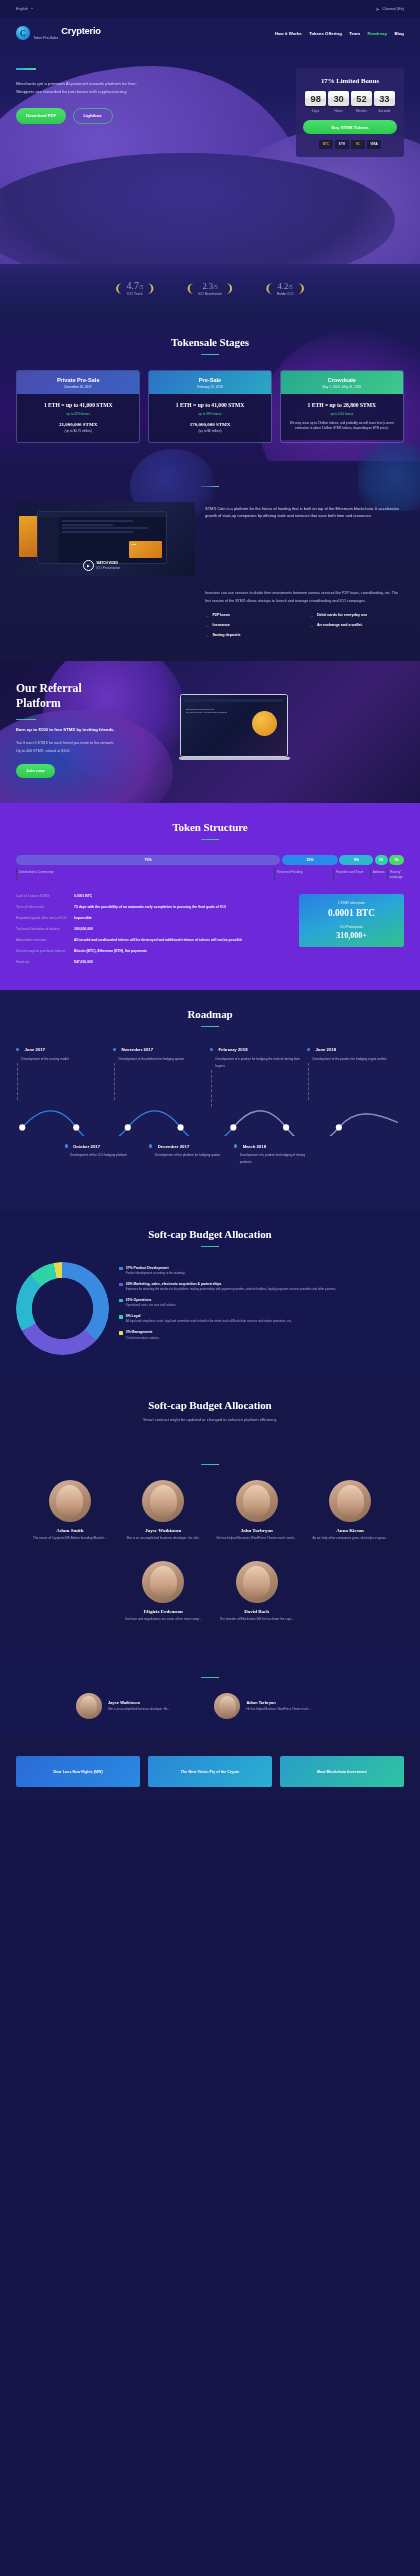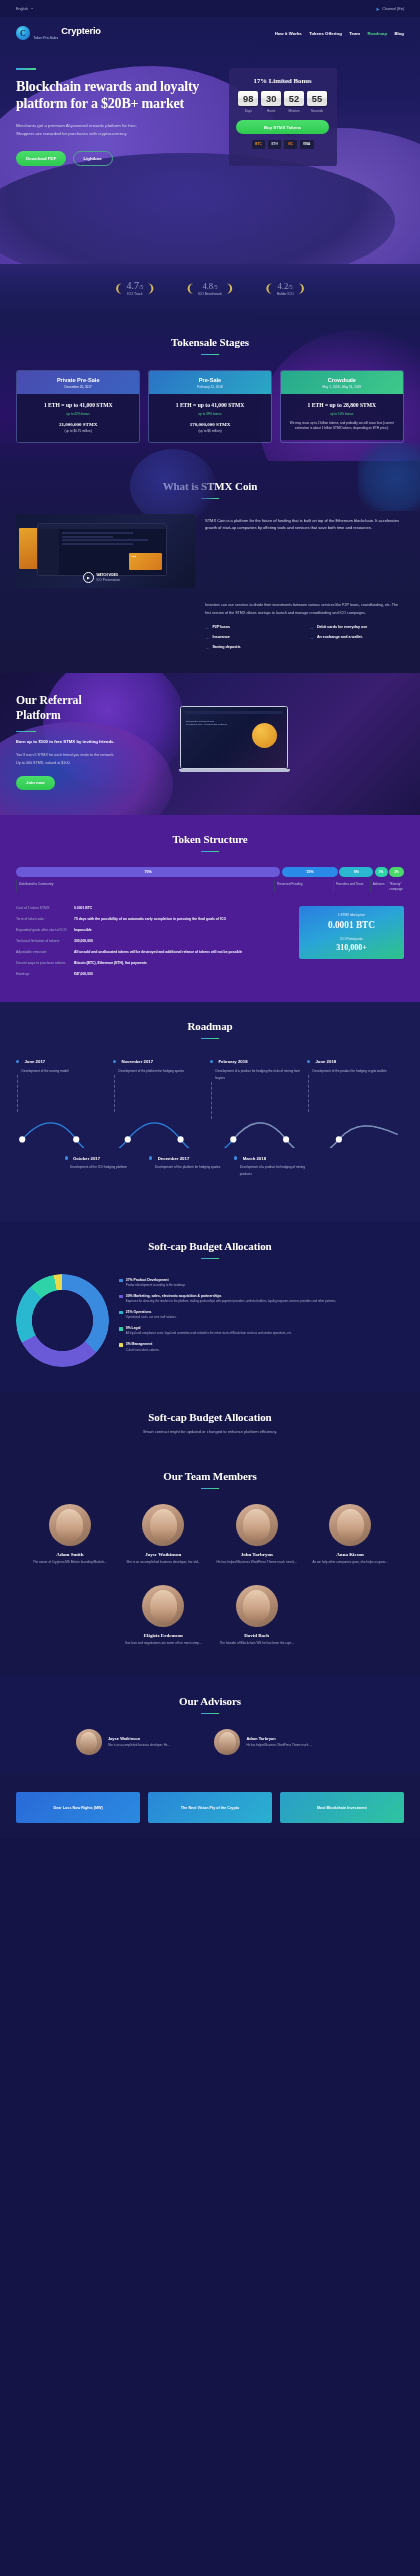--- a/index.html
+++ b/index.html
@@ -77,21 +77,21 @@
   .hero-title { font-size: 14px; line-height: 1.22; font-weight: bold; letter-spacing: -0.2px; }
   .hero-sub { margin-top: 10px; font-size: 4.3px; line-height: 1.85; color: #d6d6ee; }
   .hero-btns { margin-top: 12.4px; display: flex; gap: 6.2px; }
   .btn {
     font-size: 4.3px; font-weight: bold; border-radius: 12.4px;
     padding: 4.3px 10px; cursor: pointer; border: none;
   }
   .btn-green { background: linear-gradient(180deg,#4ade6c,#2ec94f); color: #fff; }
   .btn-ghost { background: transparent; color: #fff; border: 0.6px solid #4aa98a; }
 
-  .hero-right { flex: 1; display: flex; justify-content: flex-start; }
+  .hero-right { flex: 1; display: flex; justify-content: flex-end; }
   .bonus-card {
     width: 108px; background: rgba(44,35,104,.88); border-radius: 3.1px;
     padding: 8.6px 7.4px; text-align: center;
   }
   .bonus-title { font-size: 6.8px; font-weight: bold; font-family: "Liberation Serif", serif; }
   .flip-row { display: flex; justify-content: center; gap: 2.5px; margin-top: 7.4px; }
   .flip-unit { width: 20.4px; }
   .flip-box {
     background: linear-gradient(180deg,#fff 0%,#f0f0f0 48%,#ddd 52%,#e8e8e8 100%);
     border-radius: 1.9px; color: #2a2a2a; font-size: 9.3px; font-weight: bold;
@@ -245,21 +245,21 @@
   .lap-img { width: 100%; height: 100%;
     background: linear-gradient(135deg,#1a2148 0%,#0f1538 50%,#2a1a4a 100%); position: relative; }
   .lap-bar { position: absolute; top: 3.7px; left: 3.7px; right: 3.7px; height: 3.1px;
     background: #1f2750; border-radius: 0.6px; }
   .lap-title { position: absolute; left: 5px; top: 12.4px; font-size: 2.5px; color: #9fb6e0; width: 43px; line-height: 1.5; }
   .lap-coin { position: absolute; right: 10px; top: 16px; width: 25px; height: 25px;
     border-radius: 50%; background: radial-gradient(circle at 35% 30%,#f7c249,#d8891c); }
   .lap-base { width: 111px; height: 3.1px; background: #b9bed4; border-radius: 0 0 2.5px 2.5px; margin-left: -1.2px; }
 
   
-  .ts-sec { background: #4c1d95; }
+  .ts-sec { background: #6d28d9; }
   .ts-bar { display: flex; gap: 1.2px; margin-bottom: 2.5px; }
   .ts-seg {
     height: 10px; border-radius: 5px; display: flex; align-items: center;
     justify-content: center; font-size: 3.7px; font-weight: bold;
   }
   .ts-labels { display: flex; gap: 1.2px; }
   .ts-lab { font-size: 3.1px; color: #c4c4e0; line-height: 1.6; padding-top: 2.5px;
     border-left: 0.6px solid #3a3a70; padding-left: 1.9px; }
   .ts-cols { display: flex; gap: 14px; margin-top: 13.6px; }
   .ts-table { flex: 1; }
@@ -374,21 +374,20 @@
       <a href="#">Tokens Offering</a>
       <a href="#">Team</a>
       <a href="#" class="active">Roadmap</a>
       <a href="#">Blog</a>
     </div>
   </nav>
 
   <div class="hero-body">
     <div class="hero-left">
       <div class="accent-line"></div>
-      <h1 class="hero-title serif">Blockchain rewards and loyalty platform for a $20B+ market</h1>
       <div class="hero-sub">
         <div>Merchants get a premium AI-powered rewards platform for free.</div>
         <div>Shoppers are rewarded for purchases with cryptocurrency.</div>
       </div>
       <div class="hero-btns">
         <button class="btn btn-green">Download PDF</button>
         <button class="btn btn-ghost">Lightbox</button>
       </div>
     </div>
 
@@ -402,21 +401,21 @@
           </div>
           <div class="flip-unit">
             <div class="flip-box">30</div>
             <div class="flip-label">Hours</div>
           </div>
           <div class="flip-unit">
             <div class="flip-box">52</div>
             <div class="flip-label">Minutes</div>
           </div>
           <div class="flip-unit">
-            <div class="flip-box">55</div>
+            <div class="flip-box">33</div>
             <div class="flip-label">Seconds</div>
           </div>
         </div>
         <button class="buy-btn">Buy STMX Tokens</button>
         <div class="pay-row">
           <div class="pay-chip" style="color:#f7931a">BTC</div>
           <div class="pay-chip" style="color:#dcdcf0">ETH</div>
           <div class="pay-chip" style="color:#eb7a1a">MC</div>
           <div class="pay-chip" style="color:#fff">VISA</div>
         </div>
@@ -430,21 +429,21 @@
     <span class="wreath">❨</span>
     <div class="rating-mid">
       <div class="rating-score serif"><span style="font-size:10px">4.7</span><span>/5</span></div>
       <div class="rating-src">ICO Track</div>
     </div>
     <span class="wreath">❩</span>
   </div>
   <div class="rating">
     <span class="wreath">❨</span>
     <div class="rating-mid">
-      <div class="rating-score serif"><span style="font-size:8.6px">4.8</span><span>/5</span></div>
+      <div class="rating-score serif"><span style="font-size:8.6px">2.3</span><span>/5</span></div>
       <div class="rating-src">ICO Benchmark</div>
     </div>
     <span class="wreath">❩</span>
   </div>
   <div class="rating">
     <span class="wreath">❨</span>
     <div class="rating-mid">
       <div class="rating-score serif"><span style="font-size:8.6px">4.2</span><span>/5</span></div>
       <div class="rating-src">Holder ICO</div>
     </div>
@@ -494,21 +493,20 @@
         <div class="stage-desc">We may issue up to 2 billion tokens, and probably we will issue less (current estimation is about 1 billion STMX tokens, depending on ETH price).</div>
       </div>
     </div>
   </div>
 </section>
 
 <section class="sec stmx-sec">
   <div class="stmx-blob"></div>
   <div class="stmx-blob2"></div>
   <div class="sec-head">
-    <div class="sec-title">What is STMX Coin</div>
     <div class="sec-rule"></div>
   </div>
   <div class="stmx-row">
     <div class="stmx-img">
       <div class="screen-left"></div>
       <div class="monitor">
         <div class="mon-top"></div>
         <div class="mon-body">
           <div class="mon-side"></div>
           <div class="mon-main">
@@ -768,21 +766,20 @@
 
 <section class="sec" style="background:#161648;padding-bottom:17.3px">
   <div class="sec-head" style="margin-bottom:0">
     <div class="sec-title">Soft-cap Budget Allocation</div>
     <div class="sec-note">Smart contract might be updated or changed to enhance platform efficiency.</div>
   </div>
 </section>
 
 <section class="sec team-sec">
   <div class="sec-head">
-    <div class="sec-title">Our Team Members</div>
     <div class="sec-rule"></div>
   </div>
   <div class="team-grid">
     <div class="member">
       <div class="avatar"></div>
       <div class="m-name">Adam Smith</div>
       <div class="m-role">The owner of Crypterio MS Before founding Blockch...</div>
     </div>
     <div class="member">
       <div class="avatar"></div>
@@ -807,21 +804,20 @@
     <div class="member">
       <div class="avatar"></div>
       <div class="m-name">David Bach</div>
       <div class="m-role">The founder of Blockchain WS he has been the capt...</div>
     </div>
   </div>
 </section>
 
 <section class="sec adv-sec">
   <div class="sec-head">
-    <div class="sec-title">Our Advisors</div>
     <div class="sec-rule"></div>
   </div>
   <div class="adv-grid">
     <div class="advisor">
       <div class="adv-av"></div>
       <div>
         <div class="adv-name">Jayse Watkinson</div>
         <div class="adv-role">She is an accomplished business developer. He...</div>
       </div>
     </div>

